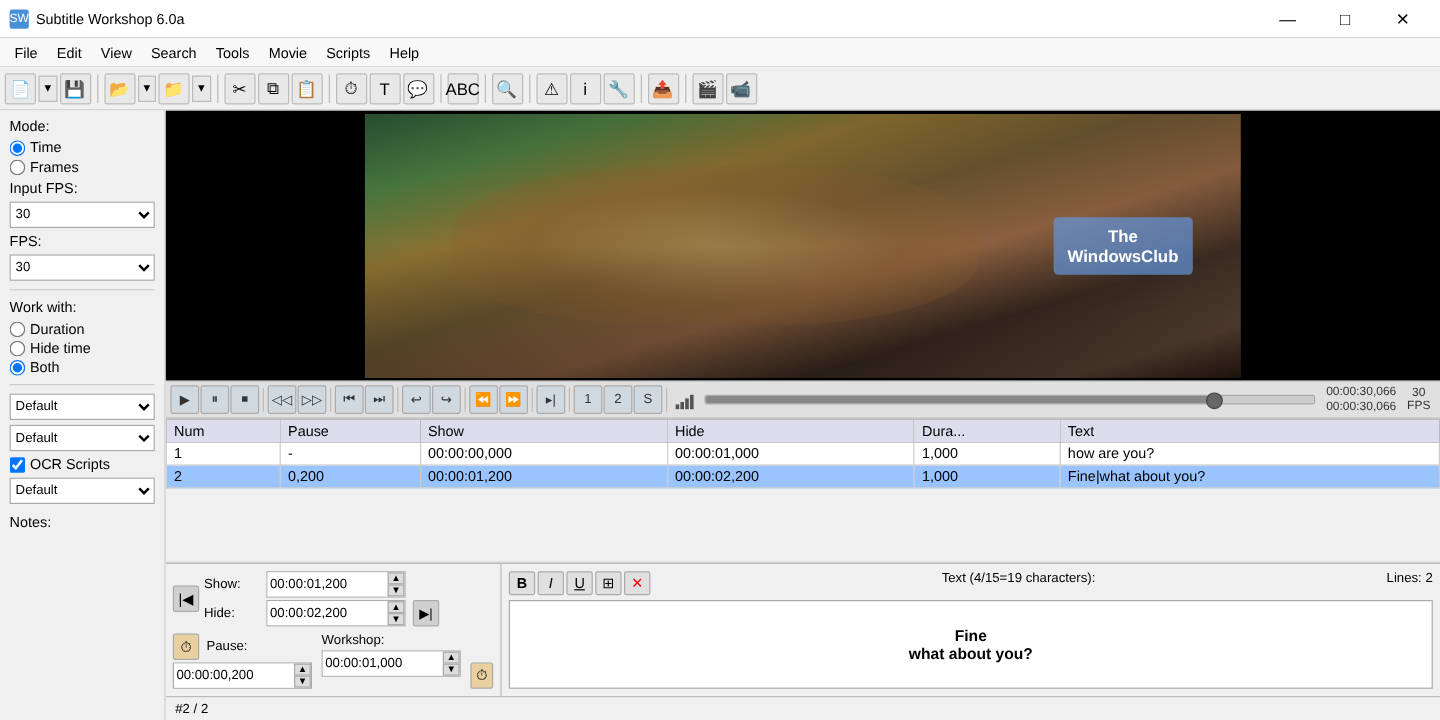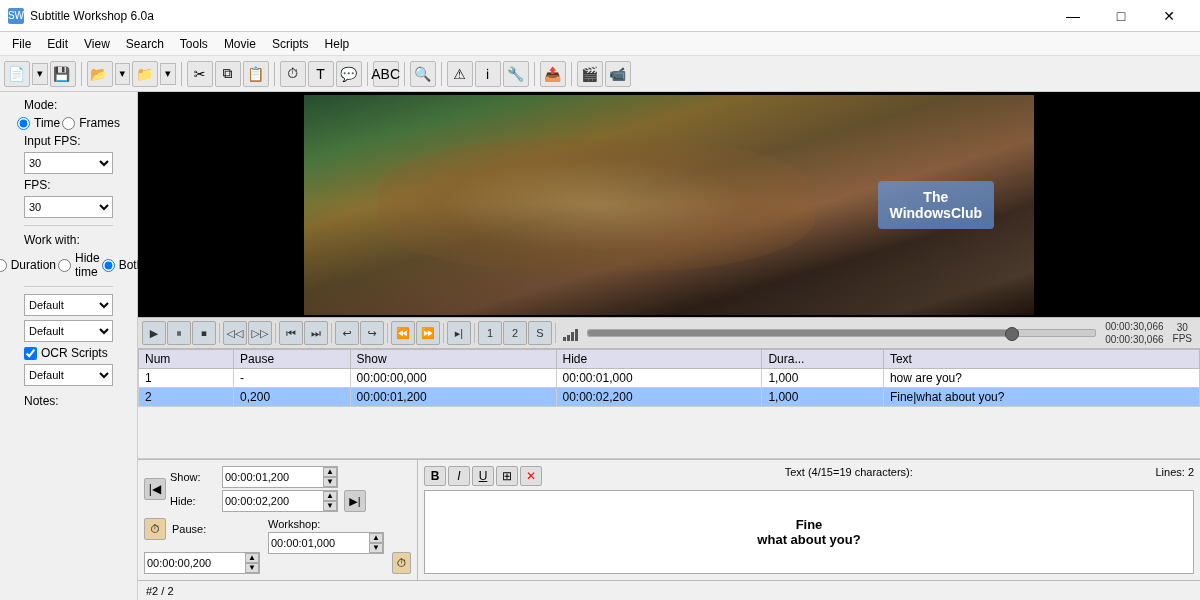--- a/index.html
+++ b/index.html
@@ -20,23 +20,23 @@
     .toolbar { background: #f0f0f0; height: 36px; display: flex; align-items: center; padding: 0 4px; border-bottom: 1px solid #ccc; gap: 2px; }
     .tb-btn { width: 26px; height: 26px; background: #e8e8e8; border: 1px solid #bbb; border-radius: 2px; display: flex; align-items: center; justify-content: center; cursor: pointer; font-size: 14px; }
     .tb-sep { width: 1px; height: 24px; background: #bbb; margin: 0 3px; }
     .tb-dropdown { display: flex; align-items: center; }
     .tb-dropdown button { height: 22px; padding: 0 4px; background: #e8e8e8; border: 1px solid #bbb; cursor: pointer; display: flex; align-items: center; font-size: 11px; }
 
     
     .main-layout { display: flex; height: calc(600px - 32px - 24px - 36px); }
 
     
-    .sidebar { width: 138px; background: #f0f0f0; border-right: 1px solid #ccc; padding: 6px 24px; display: flex; flex-direction: column; gap: 4px; flex-shrink: 0; }
+    .sidebar { width: 138px; background: #f0f0f0; border-right: 1px solid #ccc; padding: 6px 8px; display: flex; flex-direction: column; gap: 4px; flex-shrink: 0; }
     .sidebar label { font-size: 12px; font-weight: 500; }
-    .radio-group { display: flex; flex-direction: row; gap: 2px; justify-content: center; }
+    .radio-group { display: flex; flex-direction: column; gap: 2px; }
     .radio-row { display: flex; align-items: center; gap: 4px; font-size: 12px; }
     .sidebar select { width: 100%; height: 22px; font-size: 11px; border: 1px solid #aaa; background: #fff; }
     .checkbox-row { display: flex; align-items: center; gap: 4px; font-size: 12px; }
     .notes-label { font-size: 12px; margin-top: 4px; }
     .sidebar-sep { height: 1px; background: #ccc; margin: 3px 0; }
 
     
     .content-area { flex: 1; display: flex; flex-direction: column; overflow: hidden; }
 
     
@@ -332,21 +332,21 @@
               <div class="nav-btn" style="margin-left:2px;">▶|</div>
             </div>
           </div>
         </div>
         <div style="display:flex; gap:8px;">
           <div>
             <div class="time-row">
               <div class="clock-btn">⏱</div>
               <span style="margin: 0 2px;">Pause:</span>
             </div>
-            <div class="time-input-wrap" style="margin-top:12px;">
+            <div class="time-input-wrap" style="margin-top:2px;">
               <input class="time-input" type="text" value="00:00:00,200" style="">
               <div class="time-spinner">
                 <button>▲</button>
                 <button>▼</button>
               </div>
             </div>
           </div>
           <div>
             <div class="time-row">
               <span>Workshop:</span>

